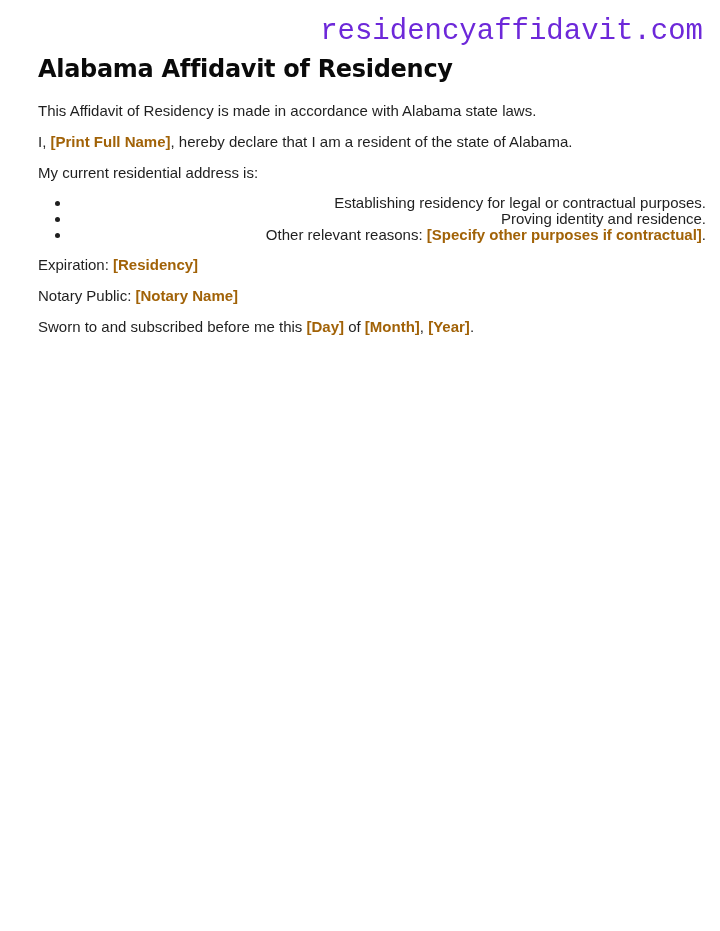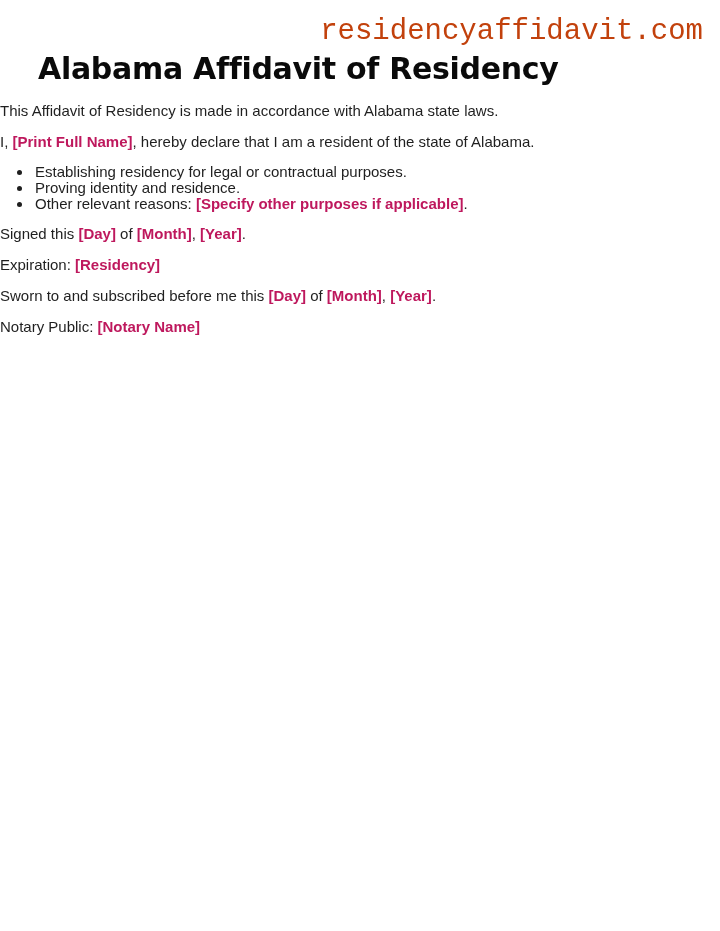--- a/index.html
+++ b/index.html
@@ -19,67 +19,69 @@
     height: 931px;
     background: #ffffff;
   }
   .watermark {
     margin: 16px 17px 0 0;
     text-align: right;
     font-family: "Liberation Mono", "DejaVu Sans Mono", monospace;
     font-size: 29px;
     line-height: 32px;
     font-weight: 400;
-    color: #c2410c;
+    color: #6d28d9;
     white-space: nowrap;
   }
   .title {
     margin: 2px 0 0 38px;
     font-family: "DejaVu Sans", "Liberation Sans", sans-serif;
-    font-size: 30px;
+    font-size: 24px;
     line-height: 38px;
     font-weight: bold;
     letter-spacing: -0.3px;
     color: #0a0a0a;
   }
   .doc-body {
+    margin-left: 38px;
     width: 668px;
     font-size: 15px;
     line-height: 17.5px;
     color: #1f1f1f;
   }
   .doc-body p {
     margin: 13.5px 0;
   }
   .doc-body ul {
     margin: 13.5px 0;
     padding-left: 33px;
+    text-align: right;
   }
   .doc-body li {
     line-height: 16px;
     margin: 0;
     padding-left: 2px;
   }
   .doc-body strong {
     font-weight: bold;
-    color: #be185d;
+    color: #a16207;
   }
 </style>
 </head>
 <body>
 
 <div class="page">
   <div class="watermark">residencyaffidavit.com</div>
   <h1 class="title">Alabama Affidavit of Residency</h1>
   <div class="doc-body">
       <p><span>This Affidavit of Residency is made in accordance with Alabama state laws.</span></p>
       <p><span>I, </span><strong>[Print Full Name]</strong><span>, hereby declare that I am a resident of the state of Alabama.</span></p>
+      <p><span>My current residential address is:</span></p>
       <ul>
         <li><span>Establishing residency for legal or contractual purposes.</span></li>
         <li><span>Proving identity and residence.</span></li>
-        <li><span>Other relevant reasons: </span><strong>[Specify other purposes if applicable]</strong><span>.</span></li>
+        <li><span>Other relevant reasons: </span><strong>[Specify other purposes if contractual]</strong><span>.</span></li>
       </ul>
-      <p><span>Signed this </span><strong>[Day]</strong><span> of </span><strong>[Month]</strong><span>, </span><strong>[Year]</strong><span>.</span></p>
       <p><span>Expiration: </span><strong>[Residency]</strong></p>
+      <p><span>Notary Public: </span><strong>[Notary Name]</strong></p>
       <p><span>Sworn to and subscribed before me this </span><strong>[Day]</strong><span> of </span><strong>[Month]</strong><span>, </span><strong>[Year]</strong><span>.</span></p>
-      <p><span>Notary Public: </span><strong>[Notary Name]</strong></p>
     </div>
 </div>
 
 </body></html>

